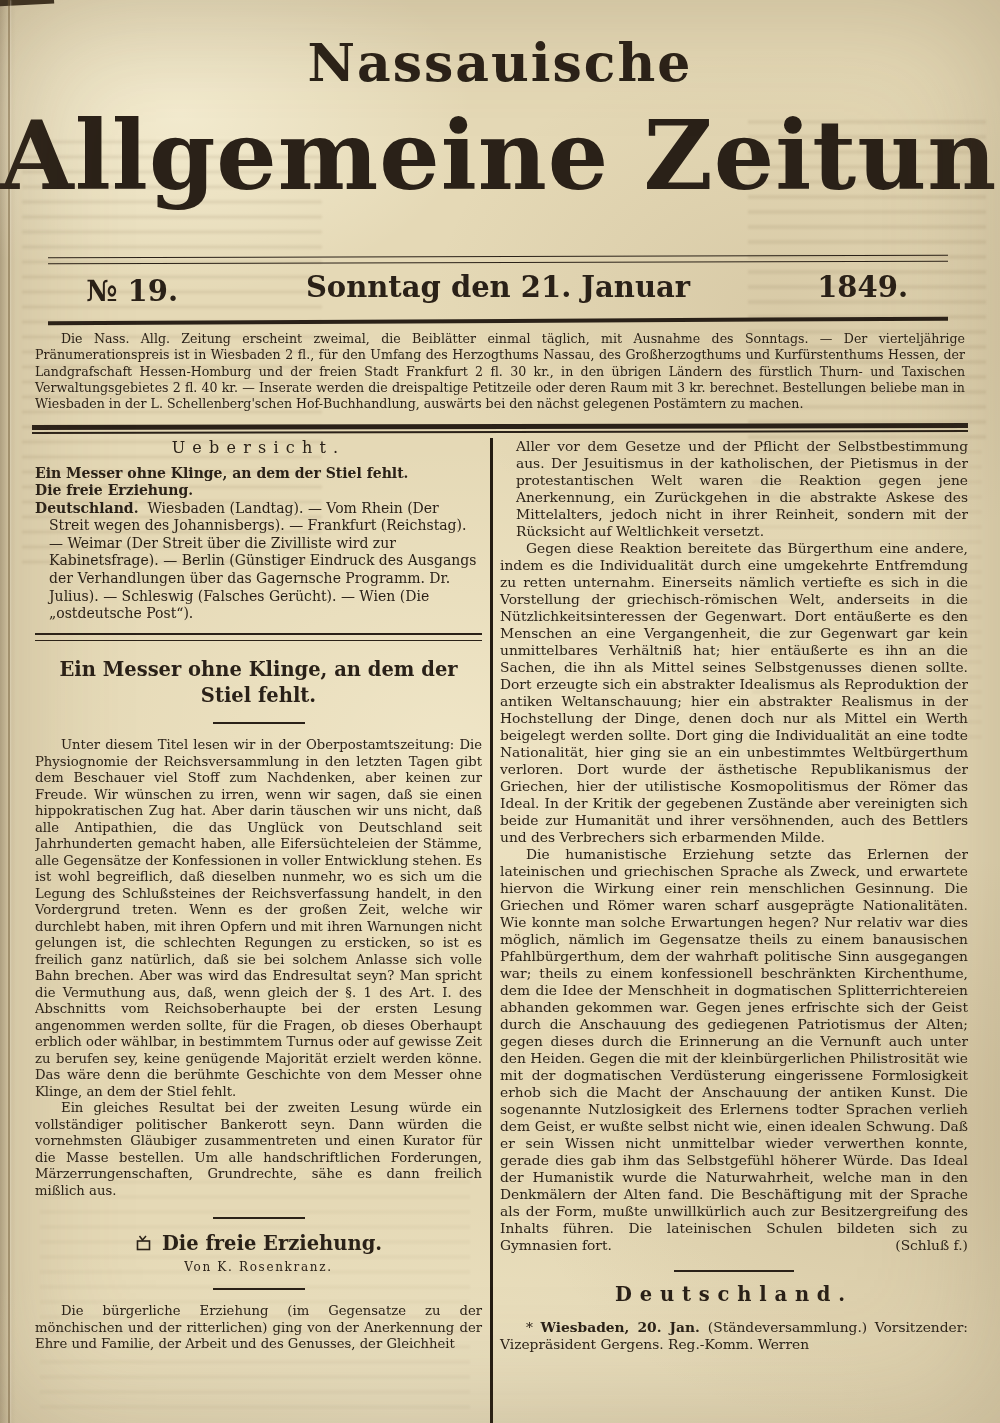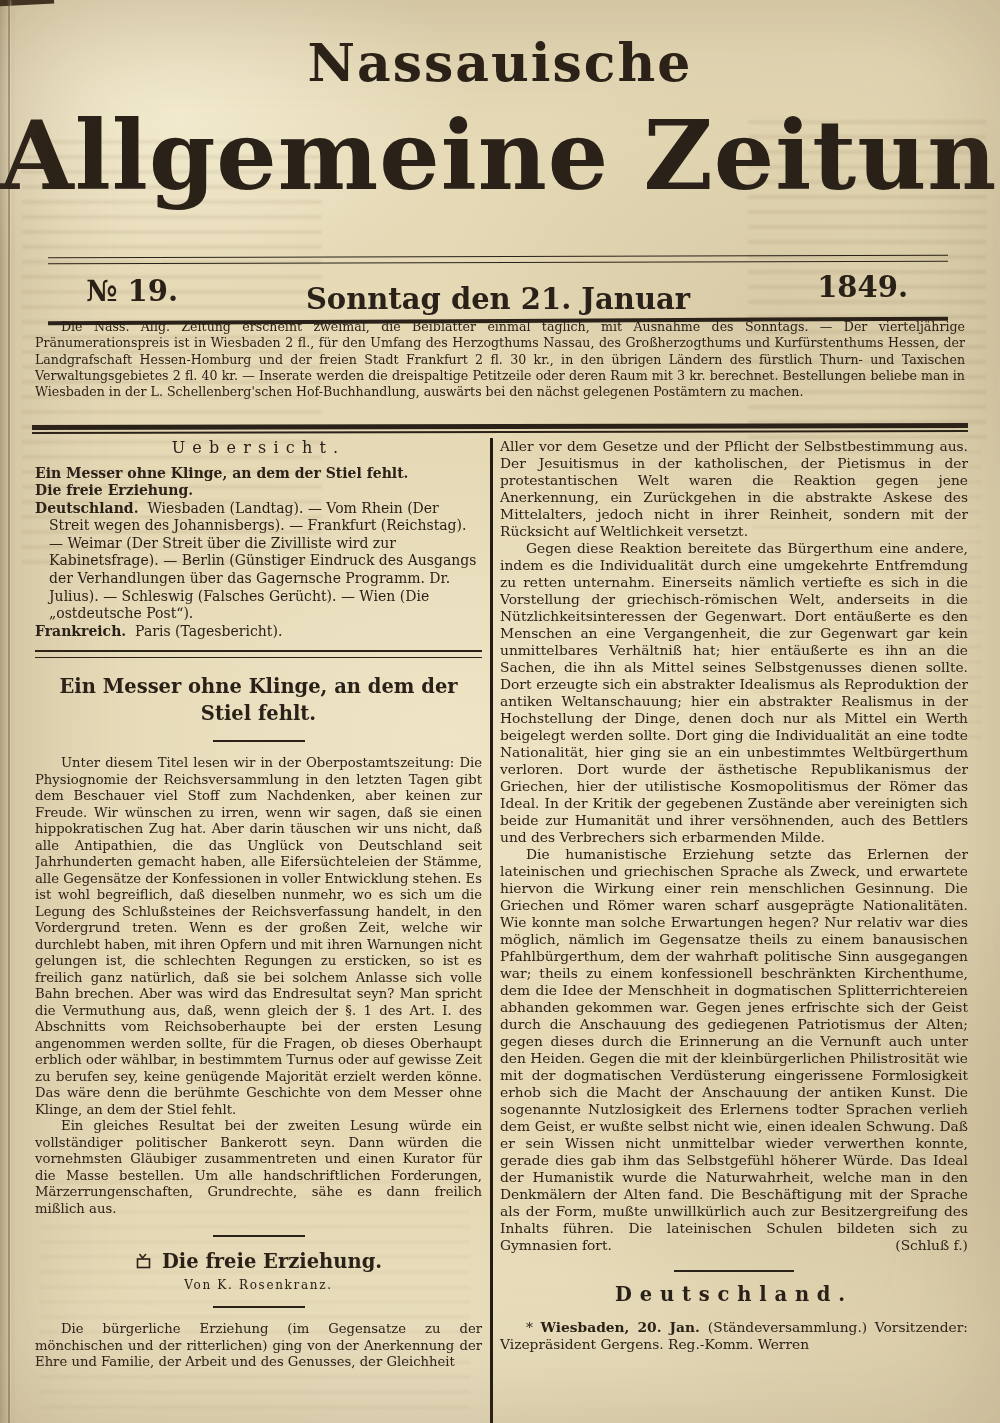--- a/index.html
+++ b/index.html
@@ -23,41 +23,41 @@
     background-image:repeating-linear-gradient(180deg, rgba(110,88,55,0.16) 0 4px, transparent 4px 15px);}
   
   .mast1{position:absolute;top:32px;left:0;width:100%;text-align:center;
     font-size:52px;font-weight:bold;letter-spacing:2px;}
   .mast2{position:absolute;top:100px;left:0;width:100%;text-align:center;
     font-size:95px;font-weight:bold;letter-spacing:1px;white-space:nowrap;}
   .rule-a{position:absolute;top:256px;left:48px;right:52px;height:5px;
     border-top:1.5px solid #2a2118;border-bottom:1.5px solid #2a2118;transform:rotate(-0.15deg);}
   .daterow{position:absolute;top:270px;left:48px;right:52px;height:42px;font-weight:bold;font-size:29px;}
   .issue-no{position:absolute;left:38px;top:4px;}
-  .date-center{position:absolute;left:0;width:100%;text-align:center;top:12px;}
+  .date-center{position:absolute;left:0;width:100%;text-align:center;top:0;}
   .year{position:absolute;right:40px;top:0;}
   .rule-b{position:absolute;top:319px;left:48px;right:52px;border-top:4px solid #2a2118;transform:rotate(-0.3deg);}
-  .imprint{position:absolute;top:319px;left:35px;width:930px;font-size:12.6px;line-height:1.3;
+  .imprint{position:absolute;top:331px;left:35px;width:930px;font-size:12.6px;line-height:1.3;
     text-align:justify;text-indent:26px;}
   .rule-c{position:absolute;top:424px;left:32px;right:32px;height:8px;transform:rotate(-0.12deg);}
   .rule-c .thick{height:5px;background:#2a2118;}
   .rule-c .thin{height:1.5px;background:#2a2118;margin-top:2px;}
   
   .cols{position:absolute;top:438px;left:35px;right:32px;bottom:0;display:flex;overflow:hidden;}
   .col-left{width:447px;flex:none;font-size:13.2px;line-height:16.5px;text-align:justify;}
   .col-divider{flex:none;width:3px;background:#241c12;margin:0 7px 0 8px;}
   .col-right{flex:1;font-size:13.8px;line-height:17px;text-align:justify;}
   .ov-head{text-align:center;letter-spacing:0.45em;font-size:16px;margin:2px 0 8px 0;}
   .ov-item{padding-left:14px;text-indent:-14px;font-size:14px;line-height:17.6px;text-align:left;}
   .ov-bold{font-weight:bold;}
   .double-rule{margin-top:10px;height:5px;border-top:2.5px solid #2a2118;border-bottom:1.5px solid #2a2118;}
   .headline{font-size:19.5px;font-weight:bold;text-align:center;line-height:1.35;margin:16px 18px 0 18px;}
   .short-rule{width:92px;border-top:2px solid #2a2118;margin:13px auto 13px auto;}
   .par{margin:0;text-indent:26px;}
-  .par.no-indent{text-indent:0;}
+  .par.no-indent{text-indent:0;margin-left:16px;}
   .closing{float:right;text-indent:0;}
   .art2-head{font-size:19.5px;font-weight:bold;text-align:center;margin-top:16px;}
   .art2-head .orn{display:inline-block;vertical-align:-1px;margin-right:10px;}
   .byline{text-align:center;font-size:12px;letter-spacing:0.14em;margin-top:5px;}
   .sect-head{font-size:19.5px;font-weight:bold;text-align:center;letter-spacing:0.4em;margin-top:14px;}
   .report{margin-top:16px;}
   .report .dateline{font-weight:bold;}
 </style>
 </head>
 <body>
@@ -90,21 +90,20 @@
   </div>
 
   <div class="cols">
 
     <div class="col-left">
       <div class="ov-head">Uebersicht.</div>
       <div>
           <div class="ov-item"><span class="ov-bold">Ein Messer ohne Klinge, an dem der Stiel fehlt.</span></div>
           <div class="ov-item"><span class="ov-bold">Die freie Erziehung.</span></div>
           <div class="ov-item"><span class="ov-bold">Deutschland.</span>&nbsp;&nbsp;Wiesbaden (Landtag). — Vom Rhein (Der Streit wegen des Johannisbergs). — Frankfurt (Reichstag). — Weimar (Der Streit über die Zivilliste wird zur Kabinetsfrage). — Berlin (Günstiger Eindruck des Ausgangs der Verhandlungen über das Gagernsche Programm. Dr. Julius). — Schleswig (Falsches Gerücht). — Wien (Die „ostdeutsche Post“).</div>
-          <div class="ov-item"><span class="ov-bold">Frankreich.</span>&nbsp;&nbsp;Paris (Tagesbericht).</div>
         </div>
 
       <div class="double-rule"></div>
 
       <div class="headline">Ein Messer ohne Klinge, an dem der Stiel fehlt.</div>
       <div class="short-rule"></div>
       <div>
           <p class="par">Unter diesem Titel lesen wir in der Oberpostamtszeitung: Die Physiognomie der Reichsversammlung in den letzten Tagen gibt dem Beschauer viel Stoff zum Nachdenken, aber keinen zur Freude. Wir wünschen zu irren, wenn wir sagen, daß sie einen hippokratischen Zug hat. Aber darin täuschen wir uns nicht, daß alle Antipathien, die das Unglück von Deutschland seit Jahrhunderten gemacht haben, alle Eifersüchteleien der Stämme, alle Gegensätze der Konfessionen in voller Entwicklung stehen. Es ist wohl begreiflich, daß dieselben nunmehr, wo es sich um die Legung des Schlußsteines der Reichsverfassung handelt, in den Vordergrund treten. Wenn es der großen Zeit, welche wir durchlebt haben, mit ihren Opfern und mit ihren Warnungen nicht gelungen ist, die schlechten Regungen zu ersticken, so ist es freilich ganz natürlich, daß sie bei solchem Anlasse sich volle Bahn brechen. Aber was wird das Endresultat seyn? Man spricht die Vermuthung aus, daß, wenn gleich der §. 1 des Art. I. des Abschnitts vom Reichsoberhaupte bei der ersten Lesung angenommen werden sollte, für die Fragen, ob dieses Oberhaupt erblich oder wählbar, in bestimmtem Turnus oder auf gewisse Zeit zu berufen sey, keine genügende Majorität erzielt werden könne. Das wäre denn die berühmte Geschichte von dem Messer ohne Klinge, an dem der Stiel fehlt.</p>
           <p class="par">Ein gleiches Resultat bei der zweiten Lesung würde ein vollständiger politischer Bankerott seyn. Dann würden die vornehmsten Gläubiger zusammentreten und einen Kurator für die Masse bestellen. Um alle handschriftlichen Forderungen, Märzerrungenschaften, Grundrechte, sähe es dann freilich mißlich aus.</p>
         </div>

